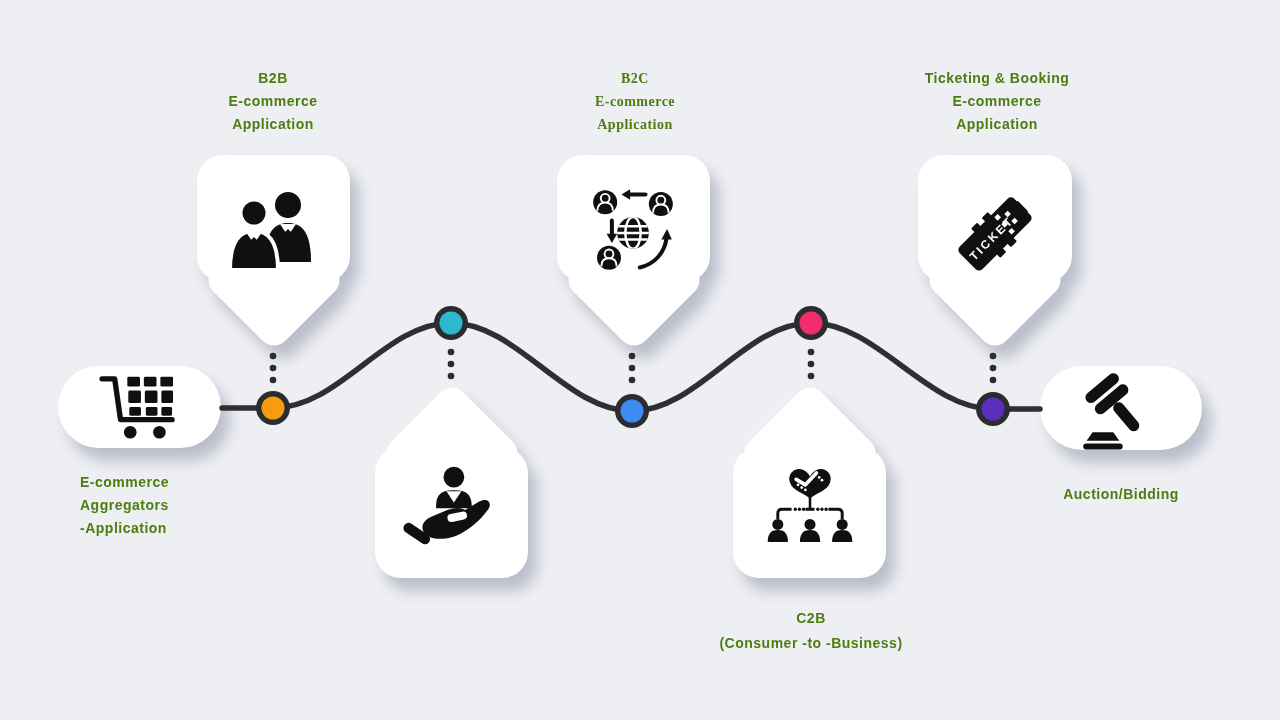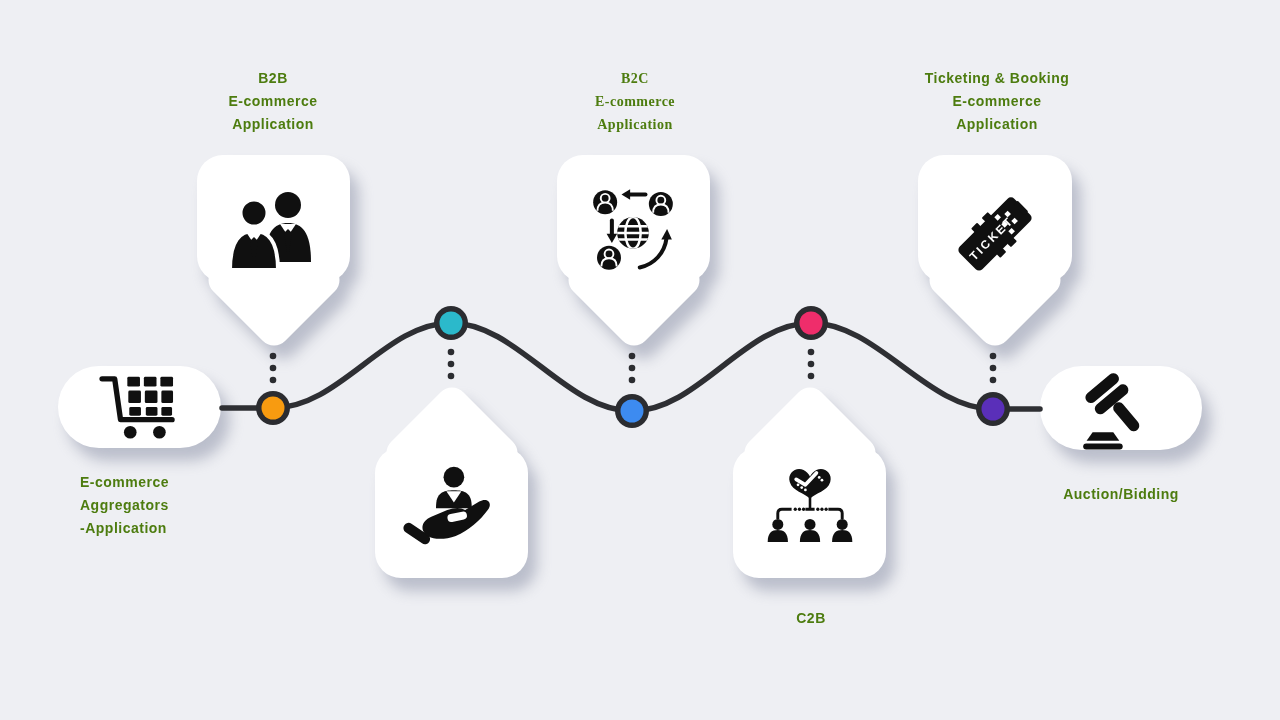--- a/index.html
+++ b/index.html
@@ -247,19 +247,20 @@
 
   <div class="label leftalign" style="left:80px;top:471px;width:180px;">
     <span>E-commerce</span>
     <span>Aggregators</span>
     <span>-Application</span>
   </div>
 
 
   <div class="label bottom" style="left:680px;top:606px;width:262px;">
     <span>C2B</span>
+    <span>(Consumer -to -Business)</span>
   </div>
 
   <div class="label auction" style="left:993px;top:471px;width:256px;margin-top:11px;">
     <span>Auction/Bidding</span>
   </div>
 
 </div>
 
 </body></html>

